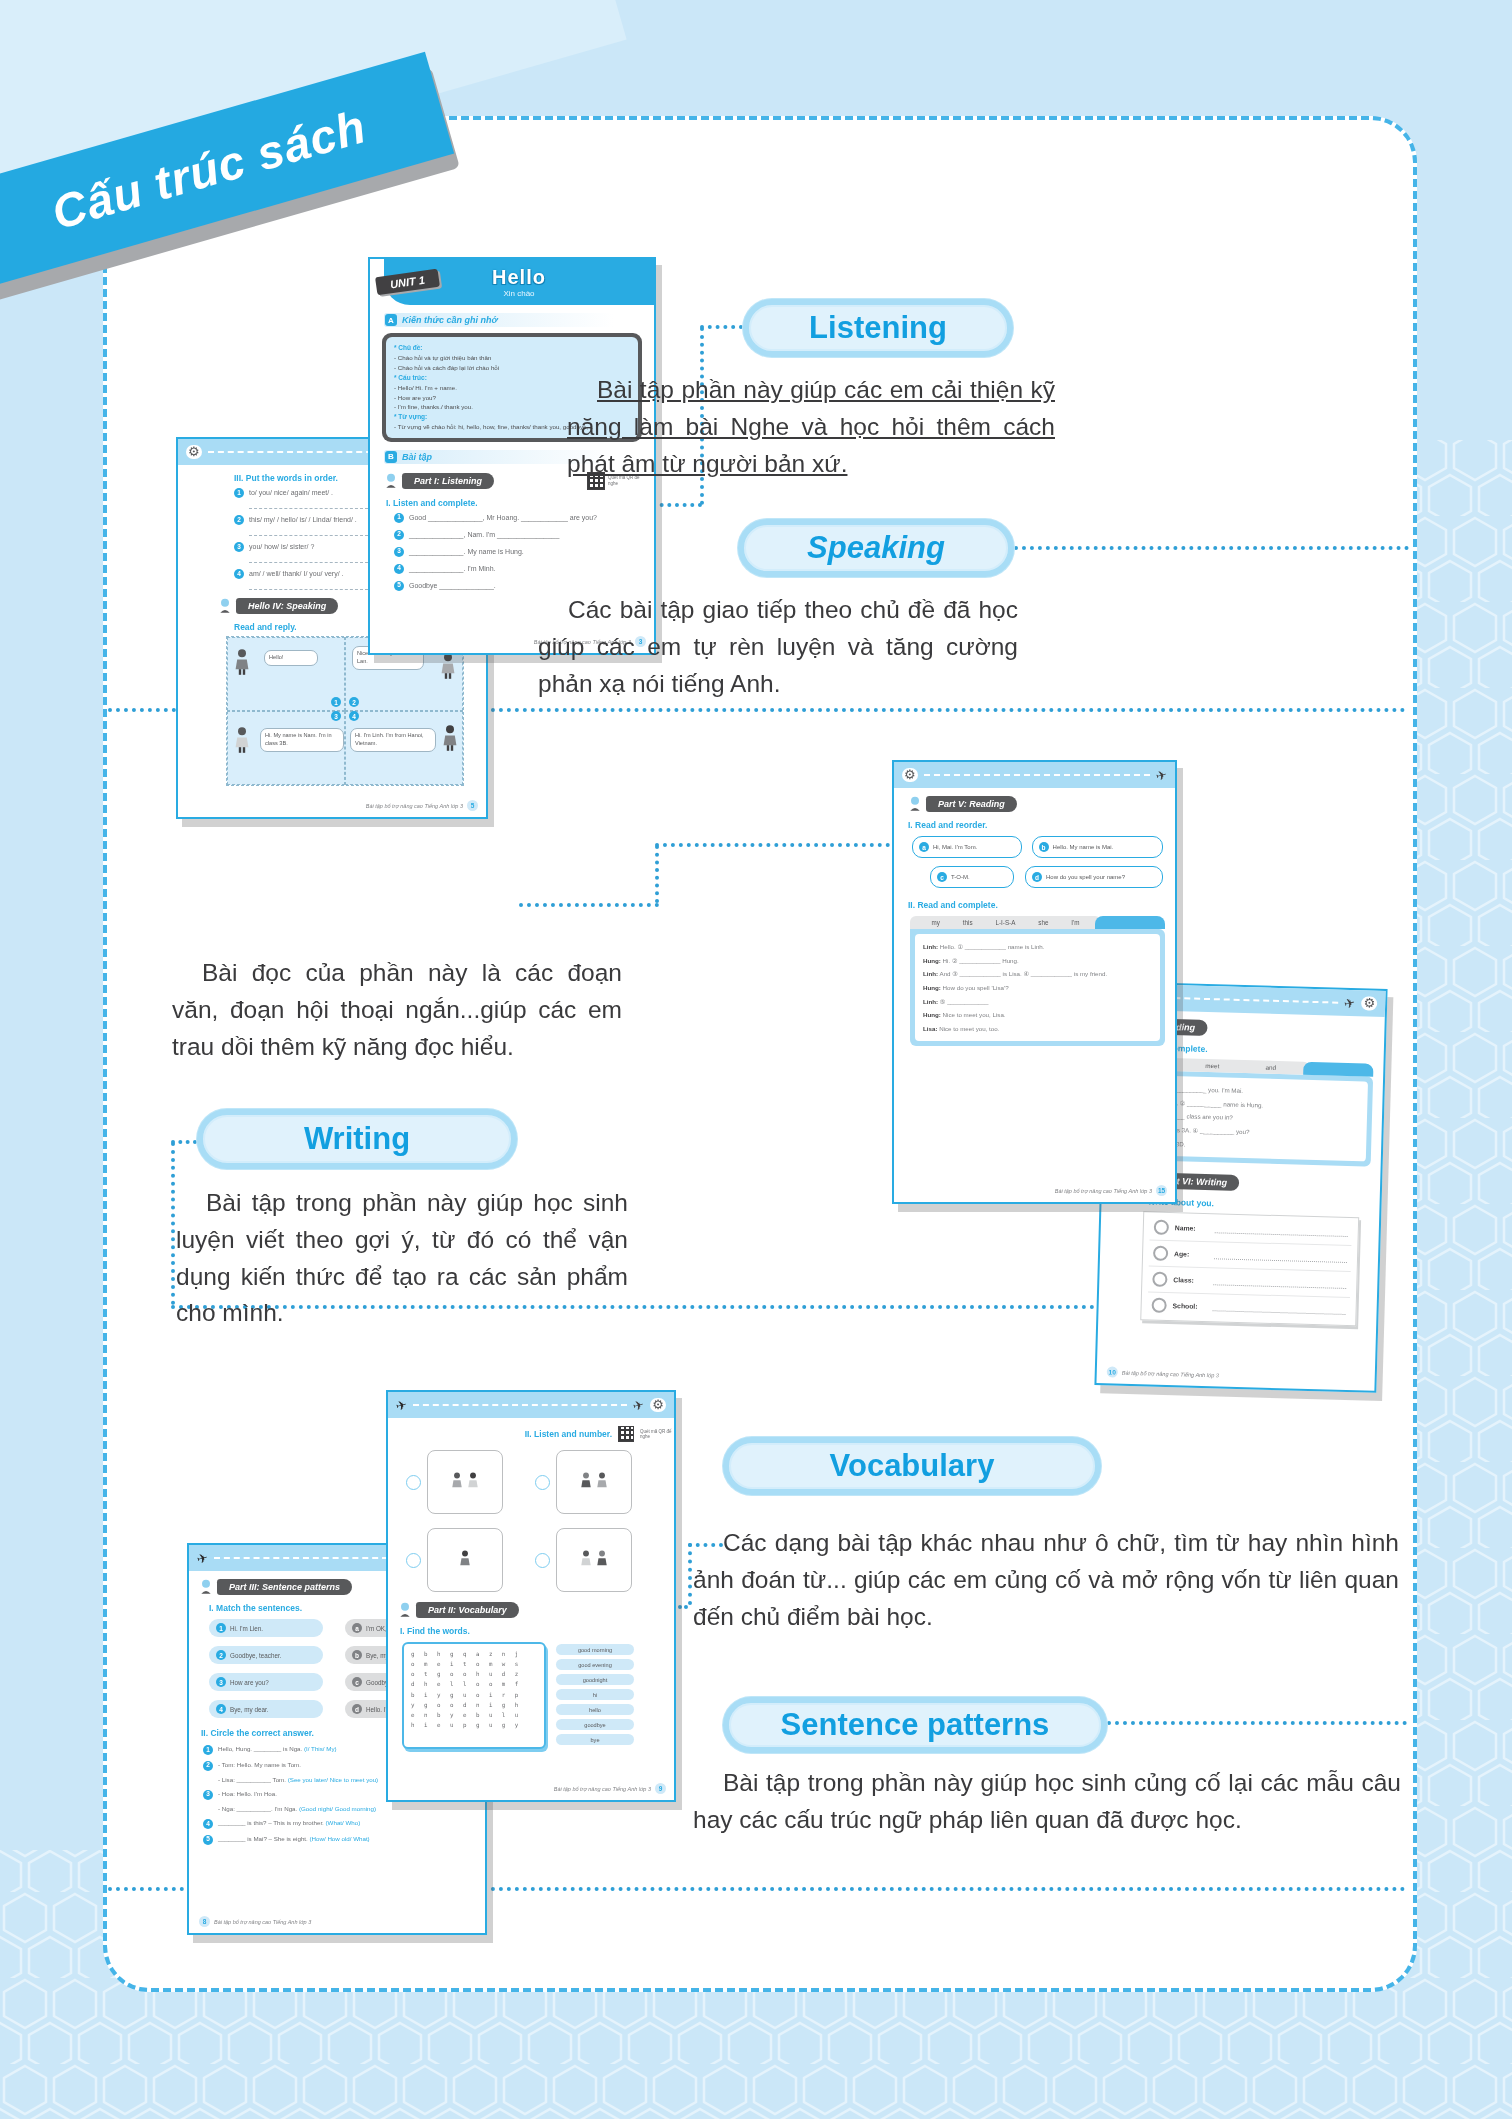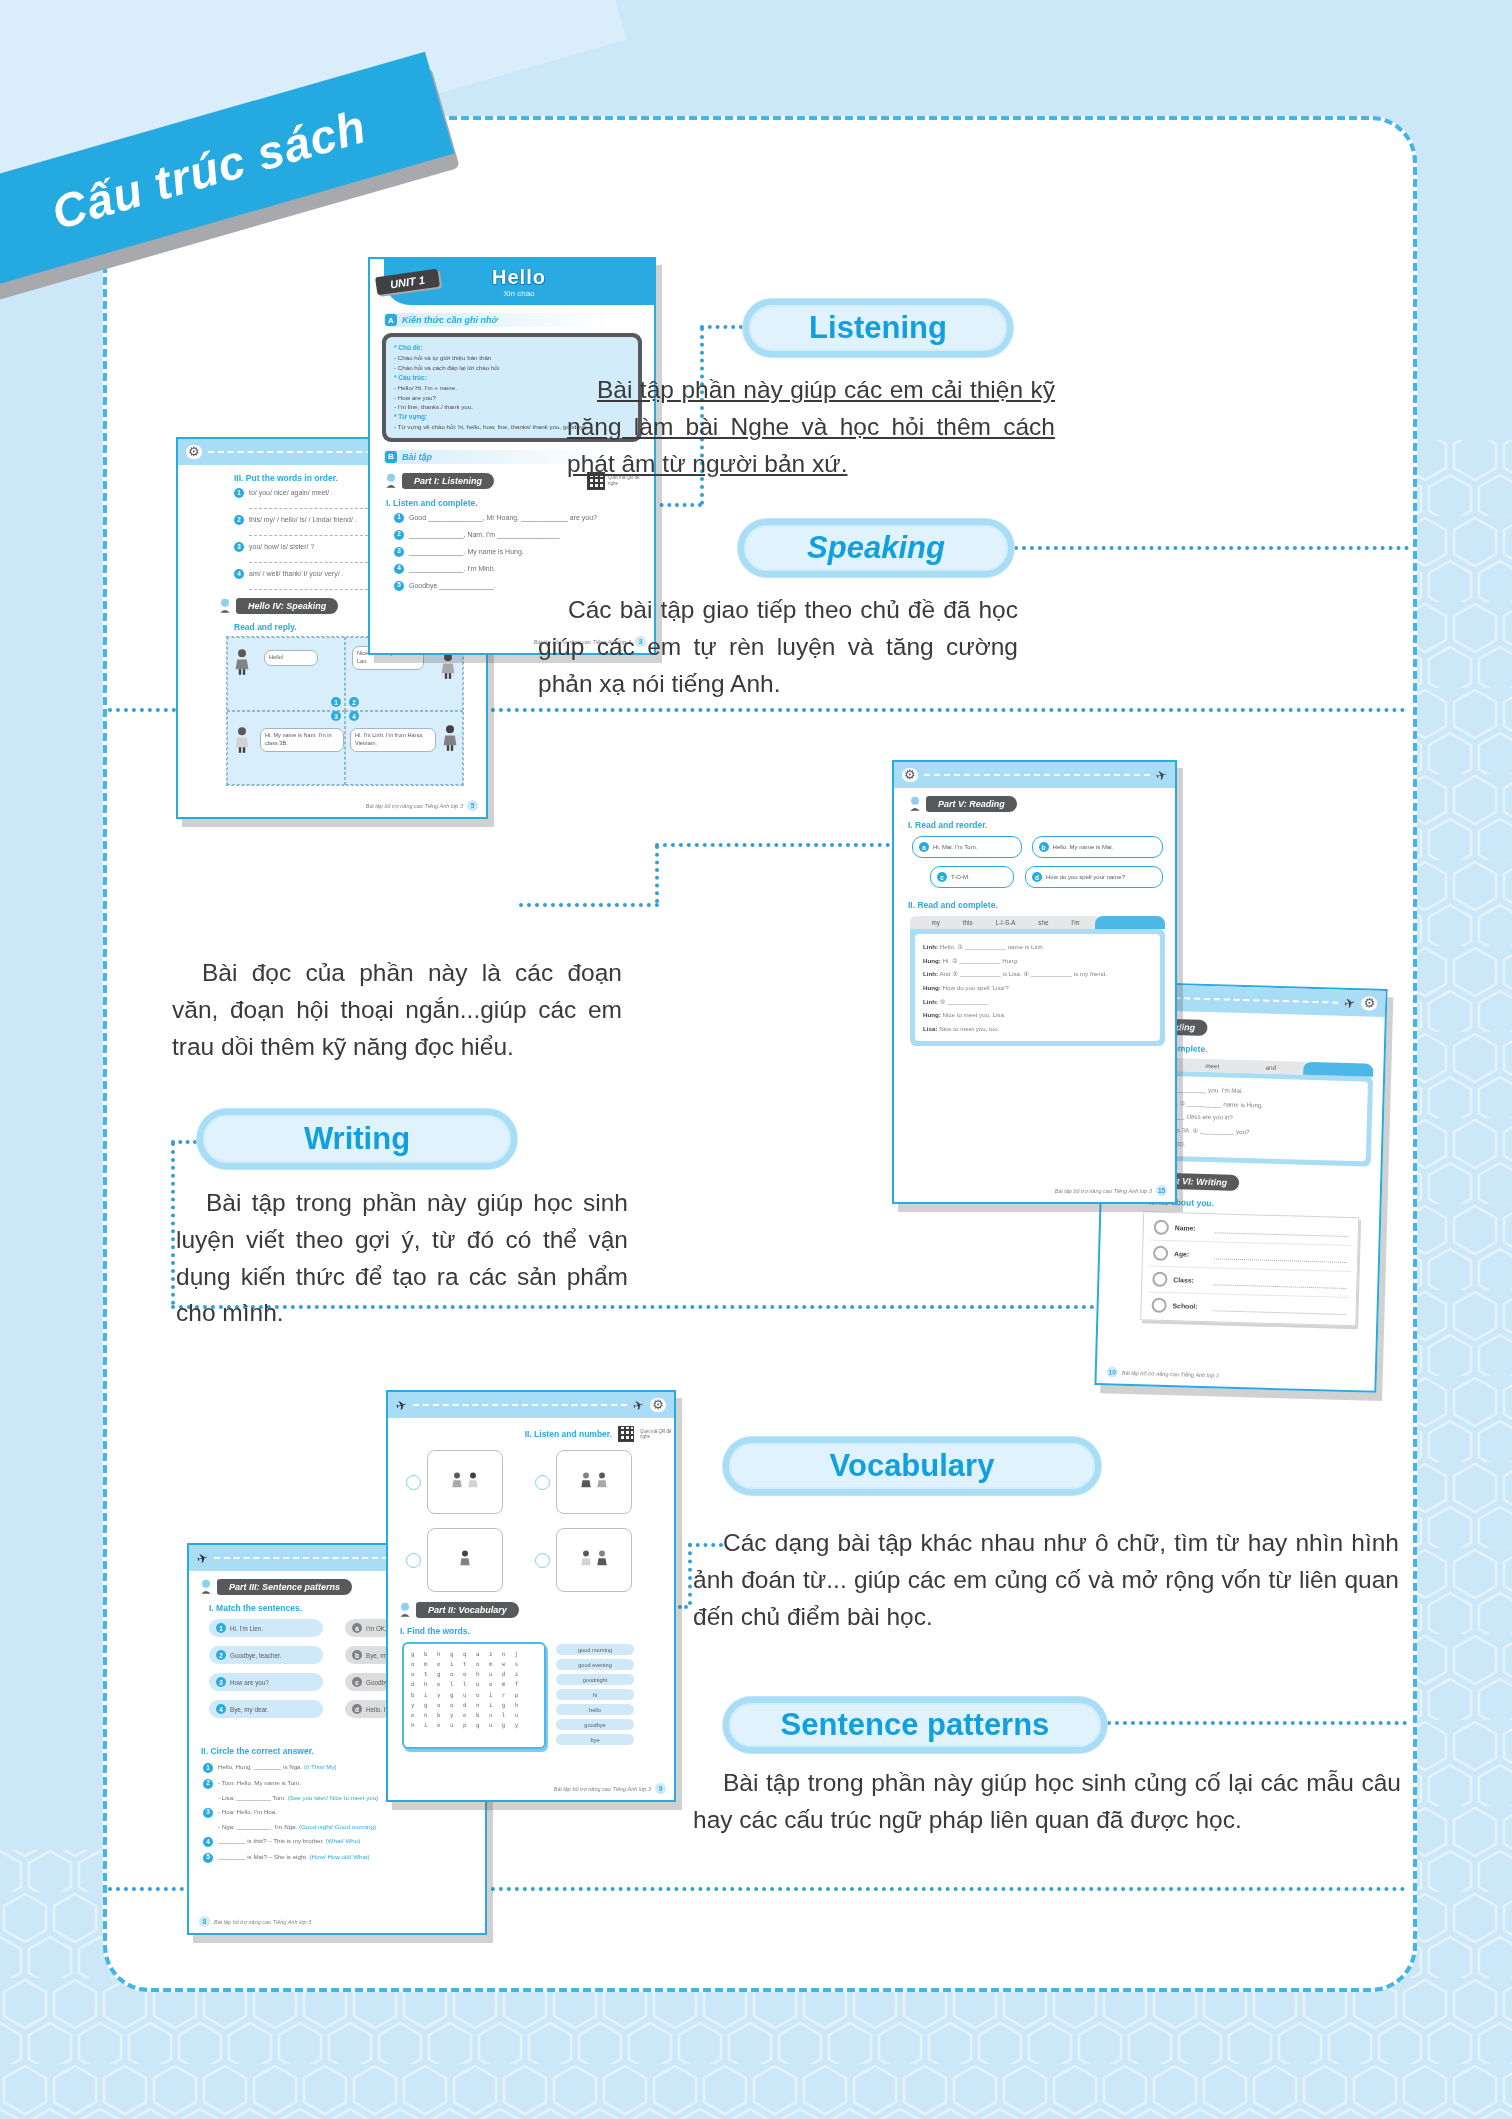--- a/index.html
+++ b/index.html
@@ -502,21 +502,21 @@
         <div class="matchpill g">
           <span class="nc ncg">c</span>
           <span>Goodbye, teacher.</span>
         </div>
         <div class="matchpill g">
           <span class="nc ncg">d</span>
           <span>Hello. I'm Nga.</span>
         </div>
       </div>
     </div>
-    <div class="exh" style="margin-left:12px;margin-top:28px;">II. Circle the correct answer.</div>
+    <div class="exh" style="margin-left:12px;margin-top:10px;">II. Circle the correct answer.</div>
     <div style="margin:7px 0 0 14px;width:250px;display:flex;flex-direction:column;gap:5.5px;">
       <div class="item" style="font-size:6.2px;">
         <span class="nc">1</span>
         <span><span>Hello, Hung. ________ is Nga. </span><span style="color:#29abe2;">(I/ This/ My)</span></span>
       </div>
       <div class="item" style="font-size:6.2px;">
         <span class="nc">2</span>
         <span><span>- Tom: Hello. My name is Tom.</span><span style="color:#29abe2;"></span></span>
       </div>
       <div class="item" style="font-size:6.2px;margin-left:15px;">

